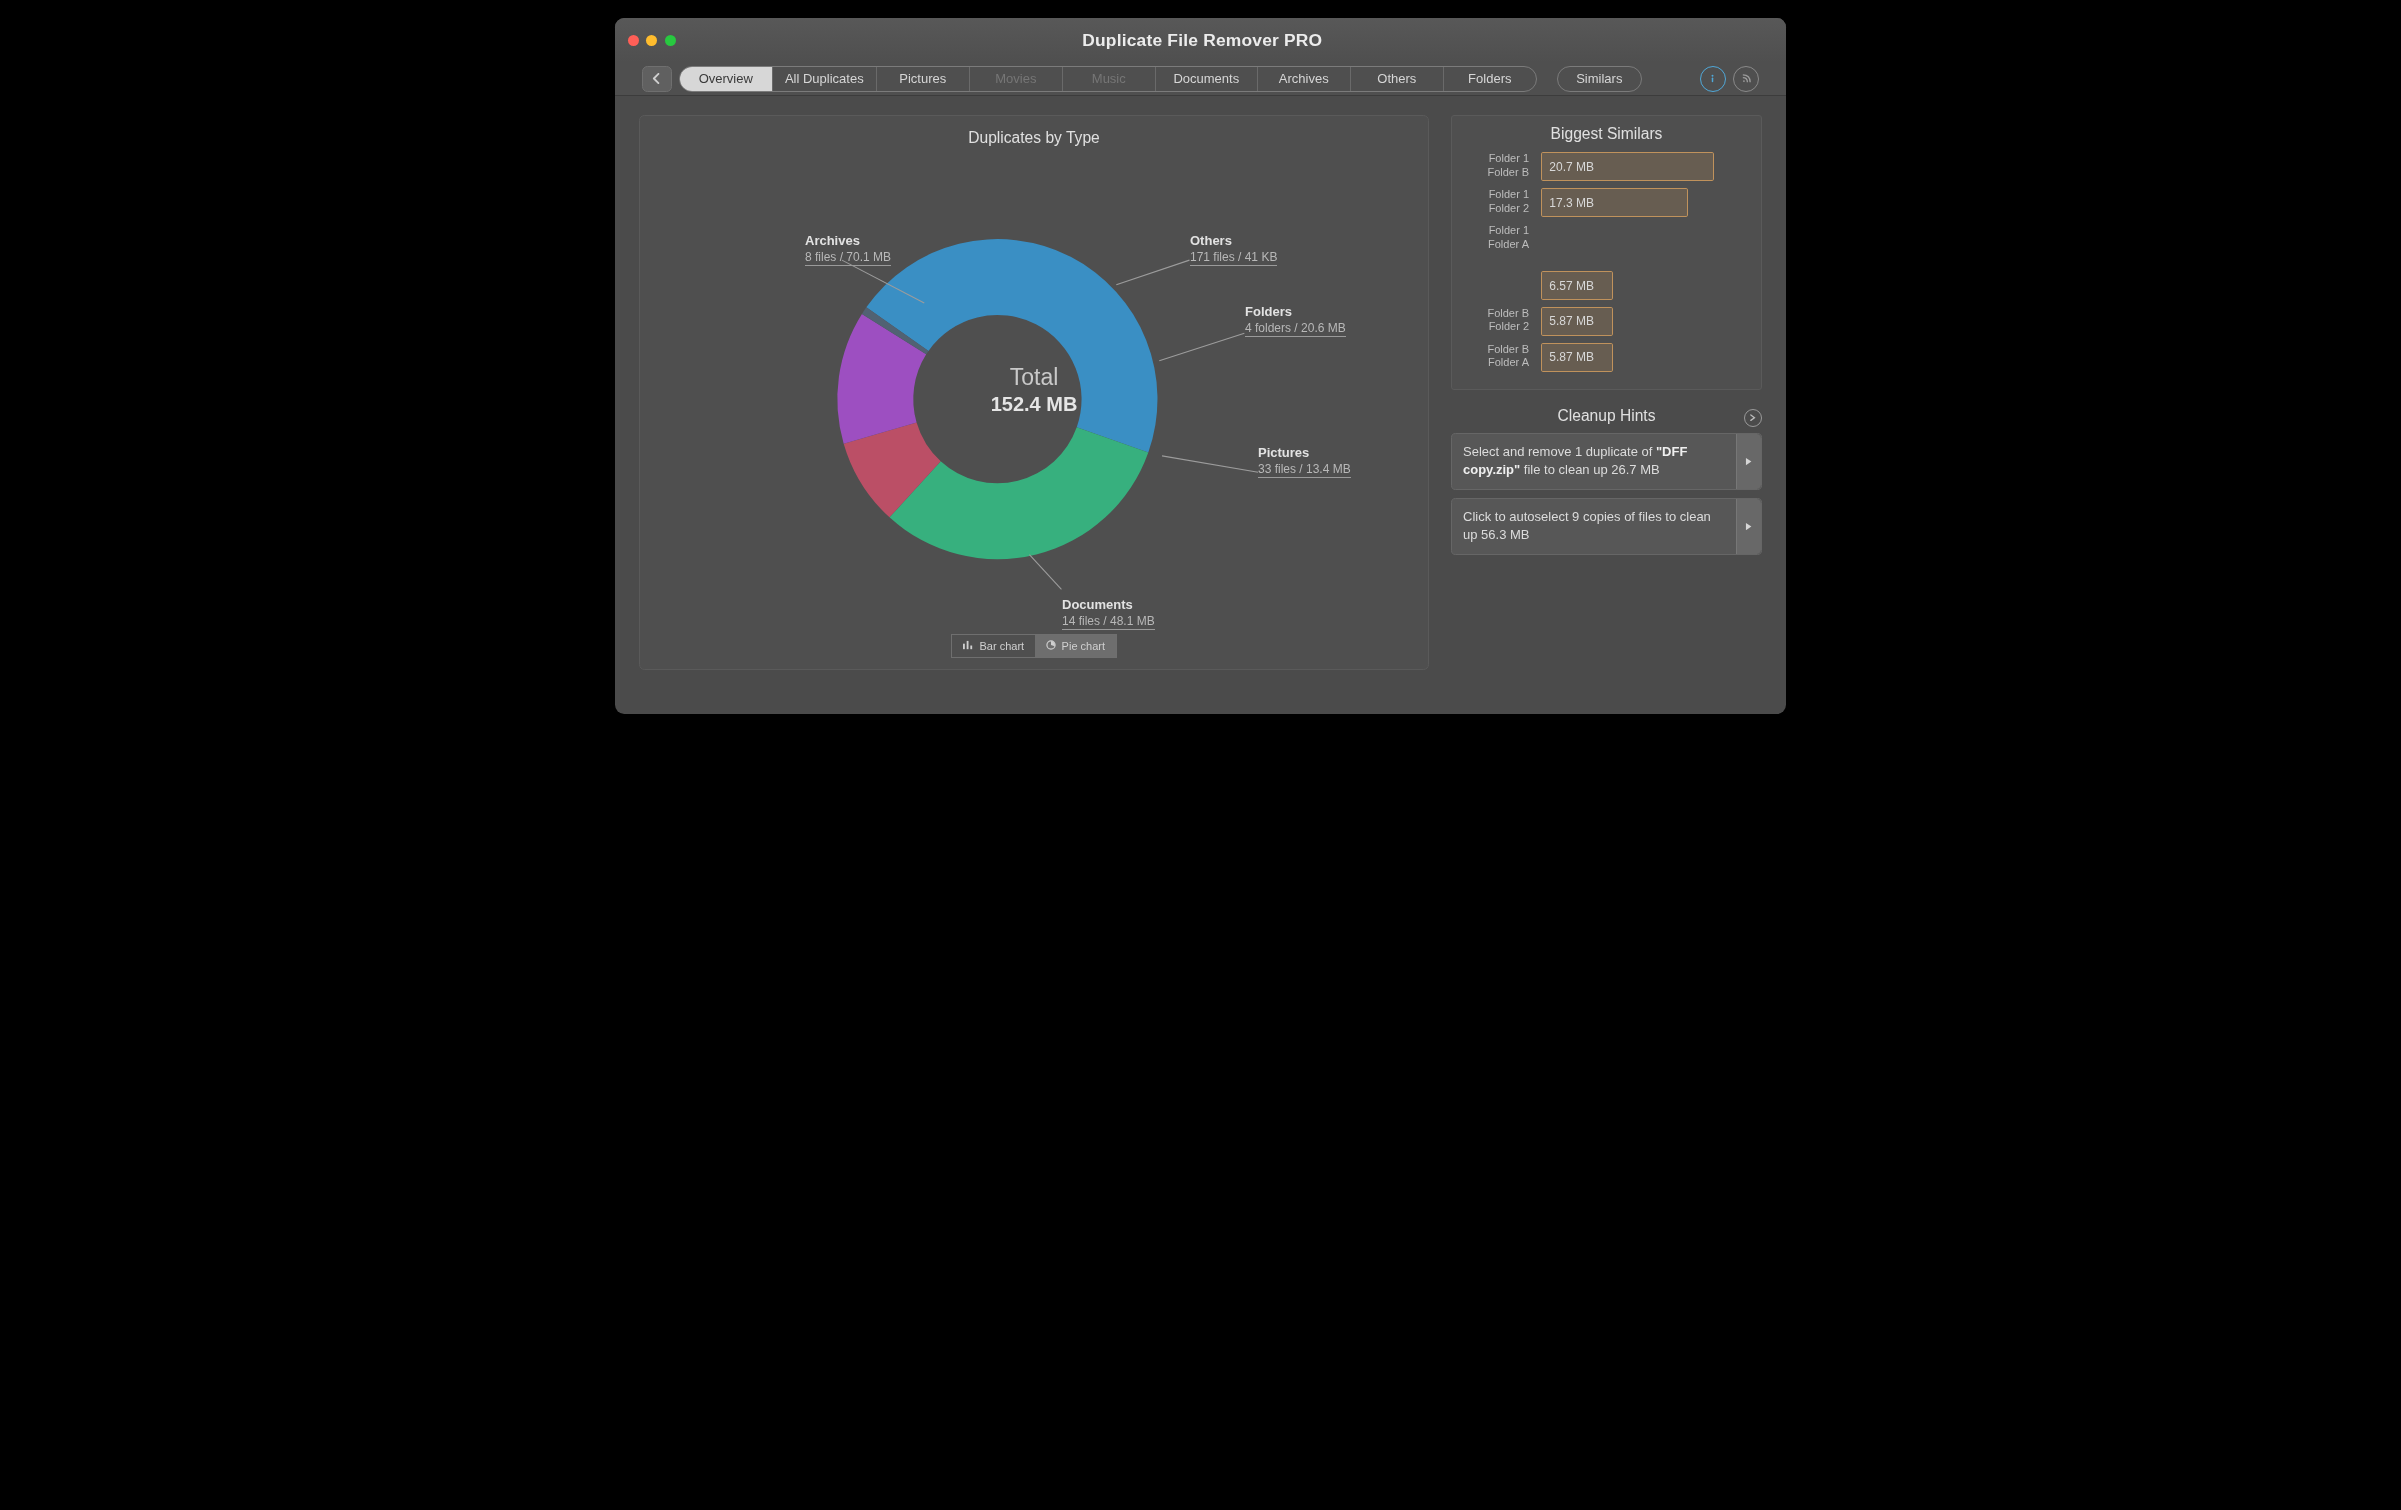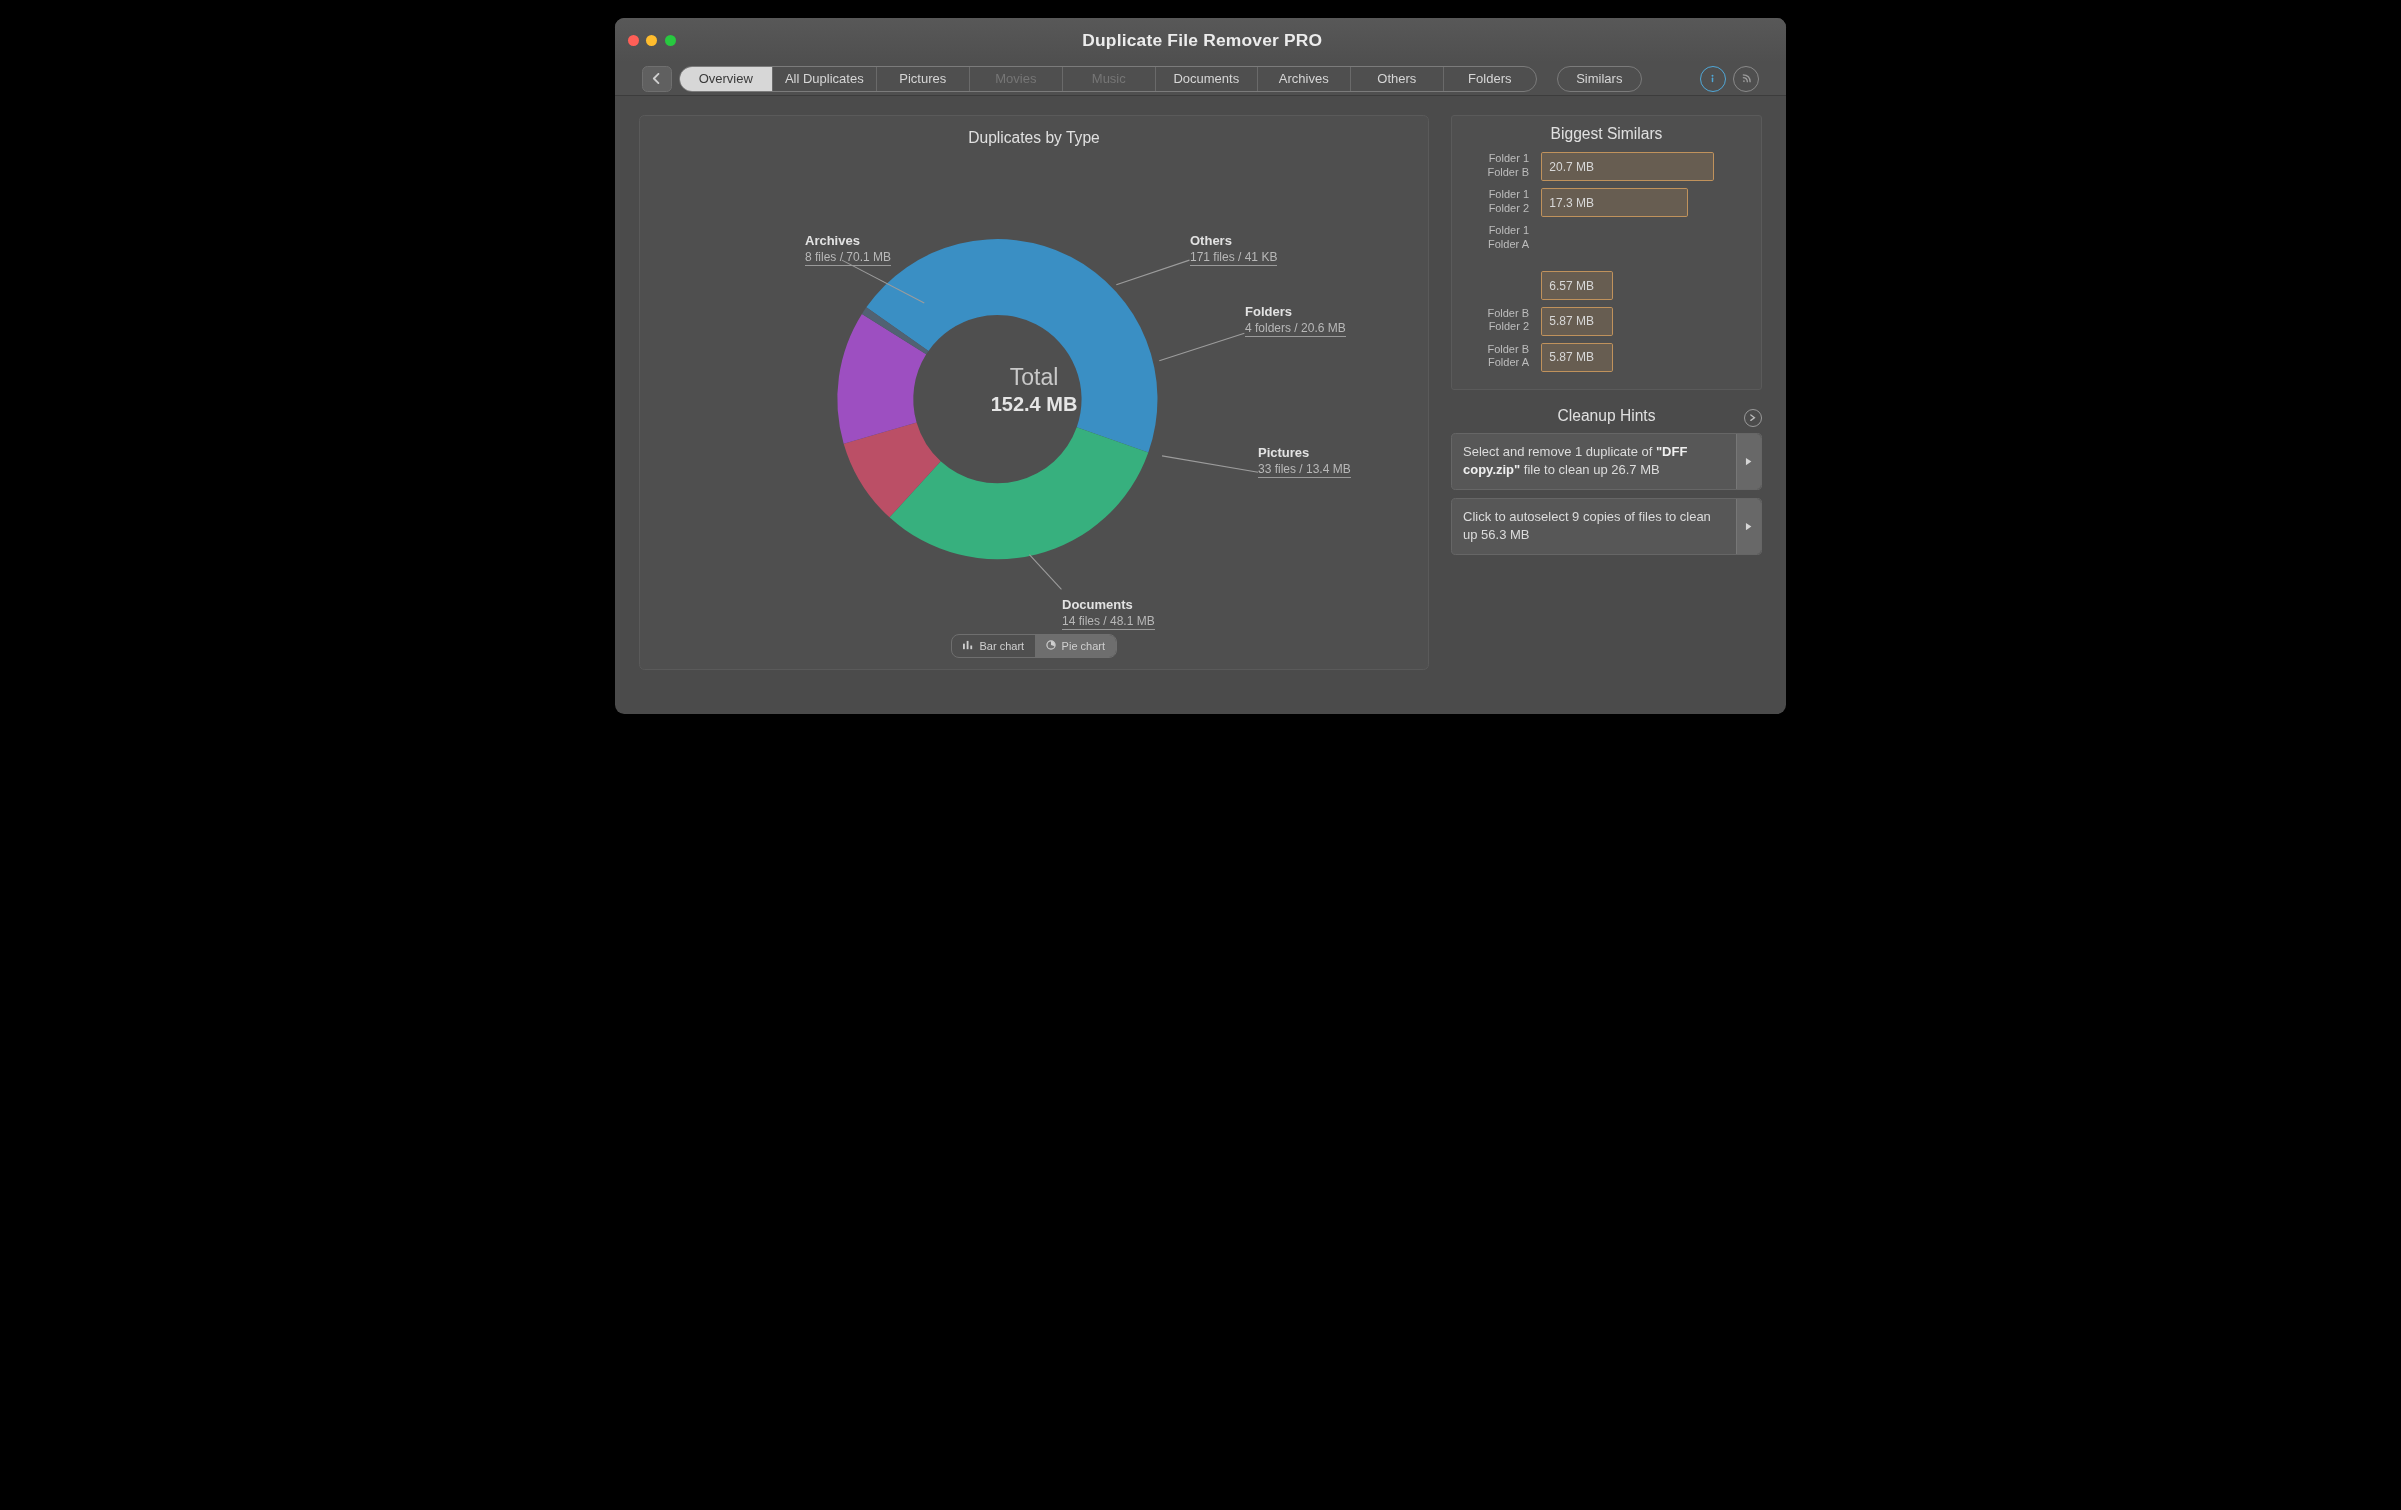--- a/index.html
+++ b/index.html
@@ -29,21 +29,21 @@
   .chart-area{flex:1;position:relative;}
   svg.donut{position:absolute;left:50%;top:50%;transform:translate(-50%,-50%);}
   .center-label{position:absolute;left:50%;top:50%;transform:translate(-50%,-50%);text-align:center;}
   .center-label .t{color:#c9c9c9;font-size:23px;font-weight:300;}
   .center-label .v{color:#e5e5e5;font-size:20px;font-weight:700;margin-top:1.8px;}
   .lbl{position:absolute;color:#e2e2e2;font-size:13px;line-height:1.25;}
   .lbl .h{font-weight:600;}
   .lbl .s{color:#b8b8b8;font-size:12px;}
   .lbl.left{text-align:left;}
   .lbl.right{text-align:left;}
-  .toggle{margin:0 auto;display:flex;border:0.9px solid #6f6f6f;border-radius:8px;overflow:hidden;width:max-content;height:22px;}
+  .toggle{margin:0 auto;display:flex;border:0.9px solid #6f6f6f;border-radius:0;overflow:hidden;width:max-content;height:22px;}
   .tbtn{padding:0 11px;display:flex;align-items:center;gap:5.5px;font-size:11px;color:#d0d0d0;cursor:pointer;}
   .tbtn.active{background:#6e6e6e;}
   .side{width:311px;display:flex;flex-direction:column;gap:16.5px;}
   .card{background:#4f4f4f;border:0.9px solid #5a5a5a;border-radius:3px;padding:9.2px 13px 11px;}
   .card h3{margin:0 0 9.2px;text-align:center;color:#e0e0e0;font-weight:400;font-size:15.6px;}
   .sim-row{display:flex;align-items:flex-start;gap:12px;margin:6.4px 0;cursor:pointer;}
   .sim-names{width:64px;font-size:11px;color:#bdbdbd;text-align:right;line-height:1.25;}
   .sim-bar{height:27.5px;border:0.9px solid #c0925c;background:rgba(192,146,92,.22);border-radius:1.8px;display:flex;align-items:center;padding:0 7.3px;color:#d8d8d8;font-size:12px;}
   .hints-head{display:flex;align-items:center;justify-content:center;position:relative;margin-bottom:5.5px;}
   .hints-head .arrow{position:absolute;right:0;top:1.8px;width:16.5px;height:16.5px;border:1.2px solid #9a9a9a;border-radius:50%;display:flex;align-items:center;justify-content:center;color:#bbb;font-size:10px;cursor:pointer;}

